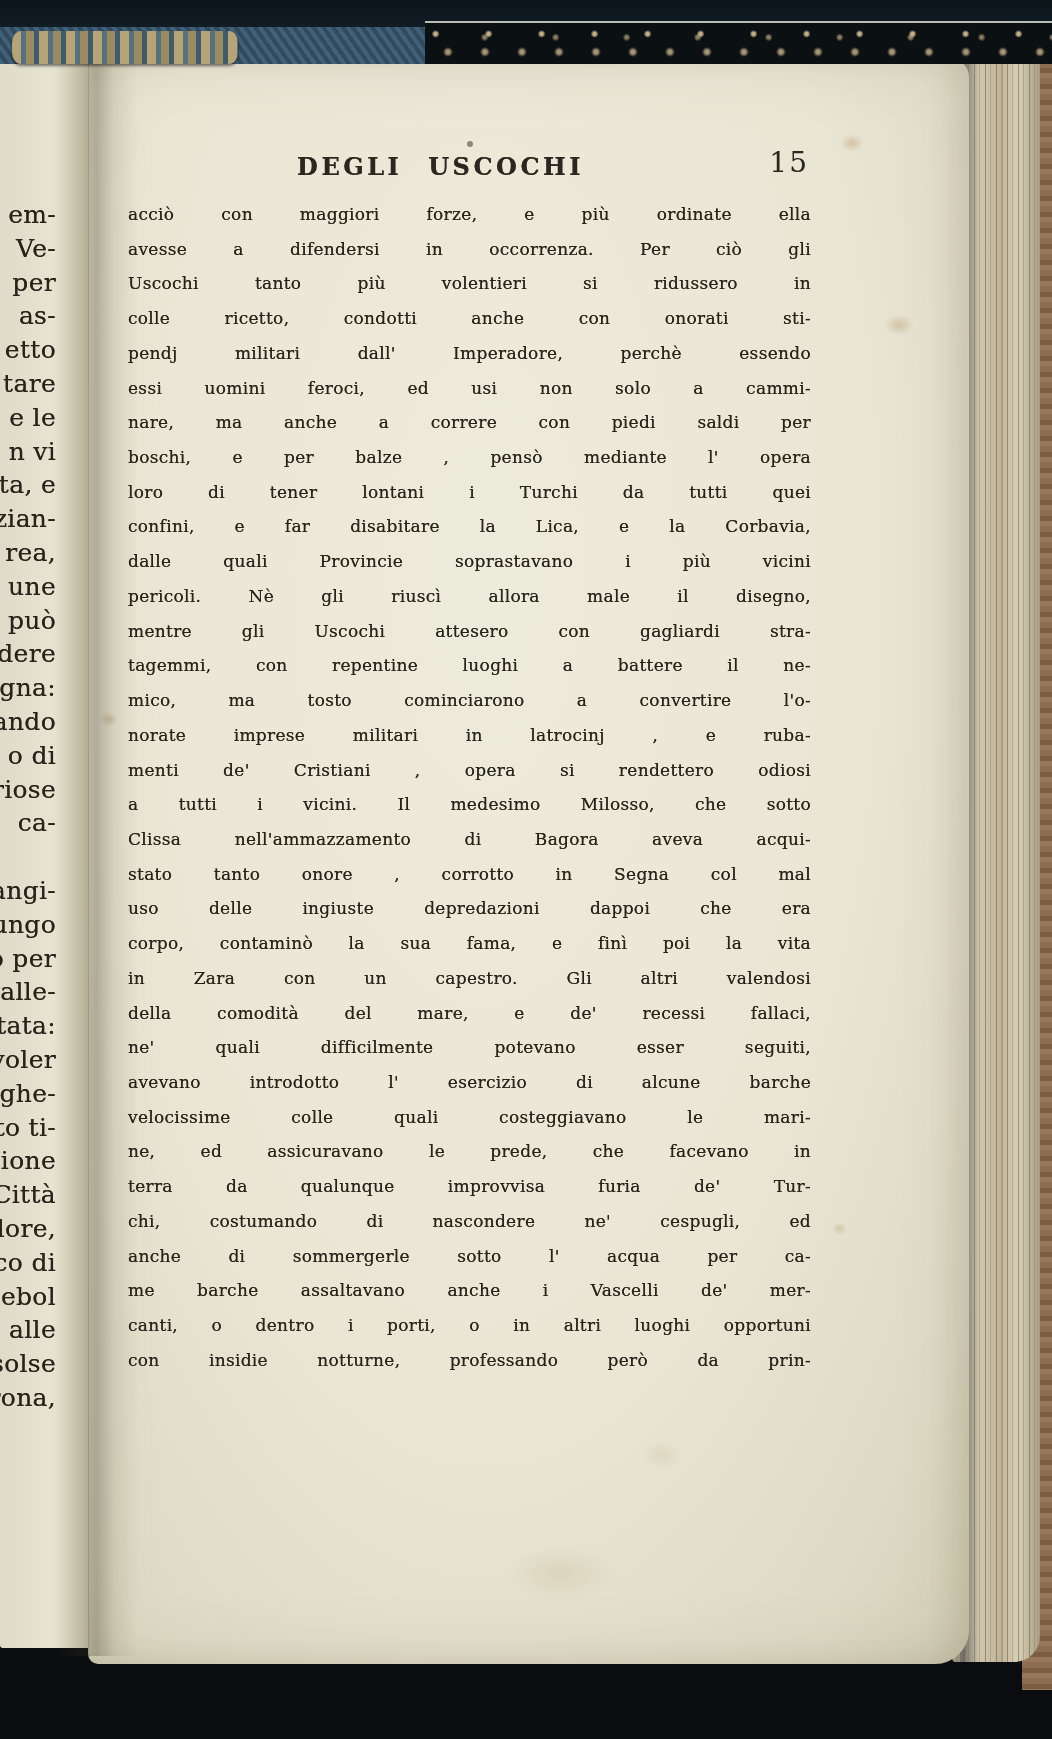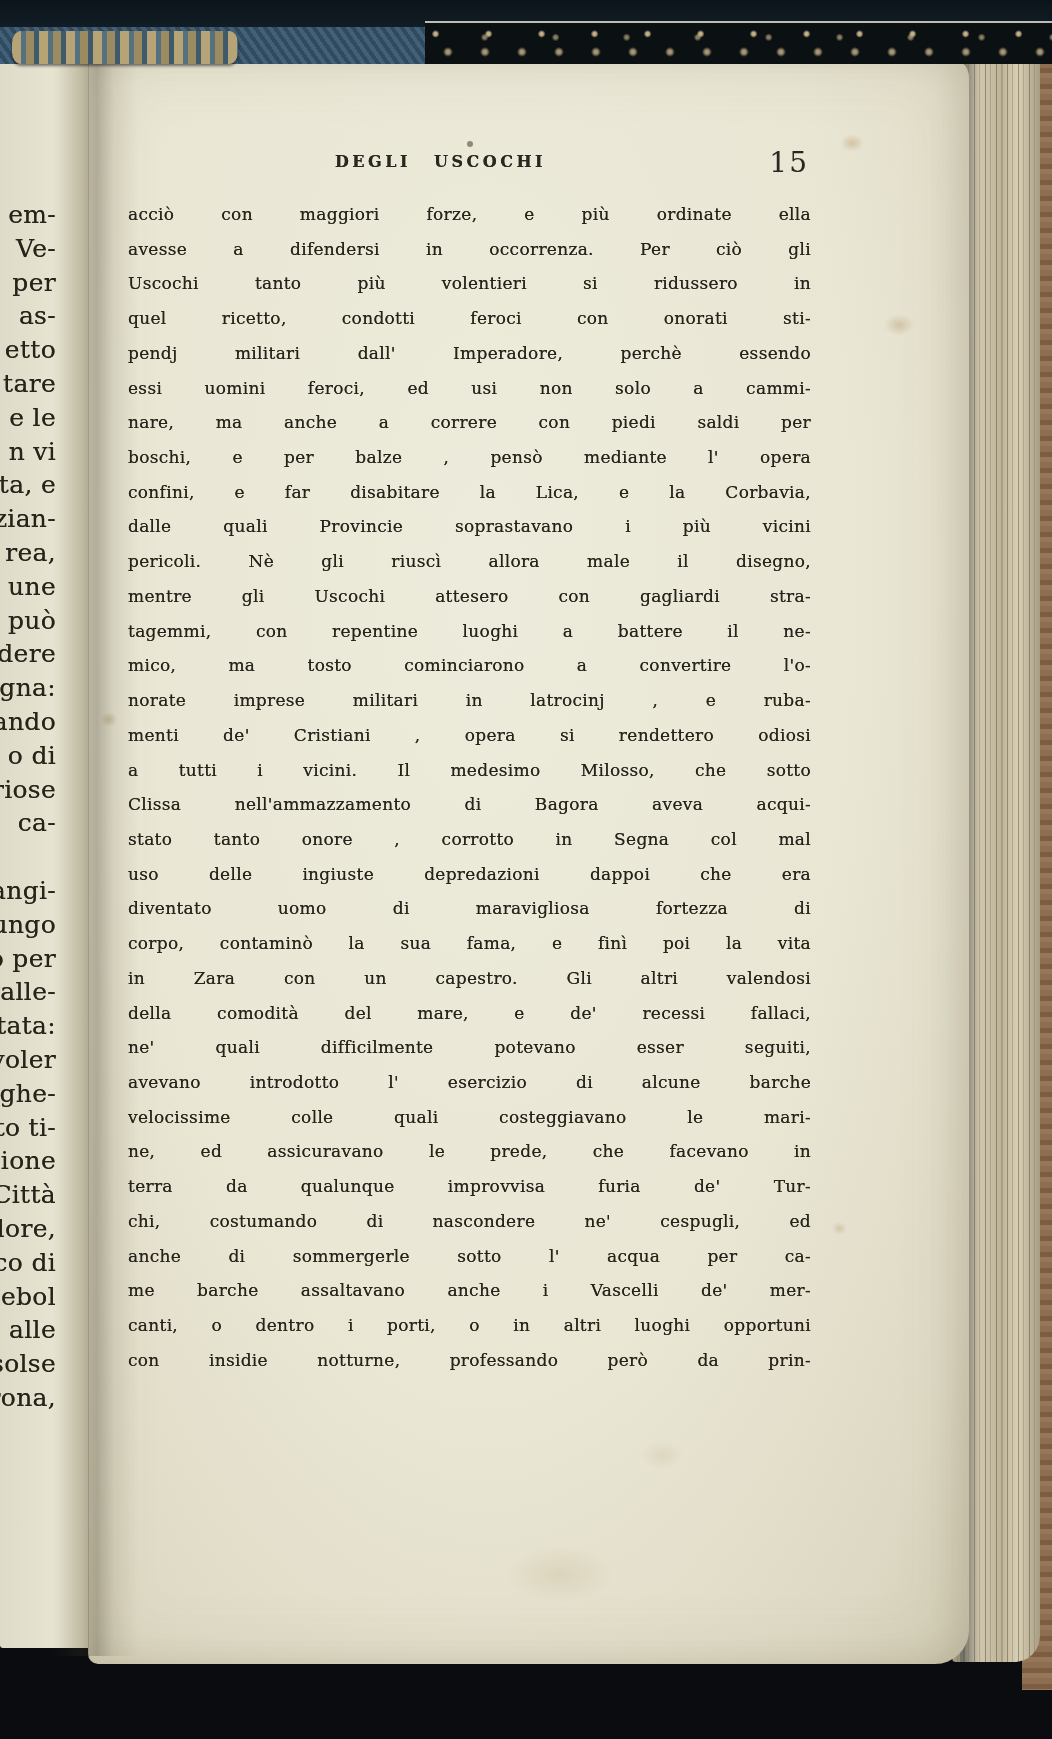--- a/index.html
+++ b/index.html
@@ -73,21 +73,21 @@
       radial-gradient(circle at 20% 30%,rgba(205,183,140,.95) 0 1.6px,rgba(0,0,0,0) 4px),
       radial-gradient(circle at 62% 72%,rgba(205,183,140,.80) 0 1.8px,rgba(0,0,0,0) 5px),
       radial-gradient(circle at 84% 38%,rgba(205,183,140,.65) 0 1.4px,rgba(0,0,0,0) 4px);
     background-size:53px 43px,37px 43px,71px 43px;
     box-shadow:inset 0 2px 0 rgba(248,248,238,.75);
   }
   
   .header-row{position:absolute;left:128px;top:146px;width:683px;height:34px;color:#2a2720;}
   .header-title{
     position:absolute;left:0;right:58px;top:6px;text-align:center;
-    font-size:16px;font-weight:bold;letter-spacing:3.5px;word-spacing:14px;
+    font-size:24px;font-weight:bold;letter-spacing:3.5px;word-spacing:14px;
     text-shadow:0 0 .5px rgba(42,39,32,.8);
   }
   .page-number{position:absolute;right:2px;top:0;font-size:28px;letter-spacing:2px;color:#2a2720;}
   .body-lines{position:absolute;left:128px;top:197px;width:683px;color:#26231a;}
   .body-lines .text-line{
     height:34.72px;line-height:34.72px;font-size:17px;letter-spacing:.3px;
     text-align:justify;text-align-last:justify;overflow:hidden;
     text-shadow:0 0 .5px rgba(38,35,26,.75);
   }
   .fragments{position:absolute;left:-70px;top:198px;width:128px;color:#26231a;}
@@ -163,38 +163,38 @@
 
   <div class="header-row">
     <div class="header-title">DEGLI USCOCHI</div>
     <div class="page-number">15</div>
   </div>
 
   <div class="body-lines">
       <div class="text-line">acciò con maggiori forze, e più ordinate ella</div>
       <div class="text-line">avesse a difendersi in occorrenza. Per ciò gli</div>
       <div class="text-line">Uscochi tanto più volentieri si ridussero in</div>
-      <div class="text-line">quel ricetto, condotti feroci con onorati sti-</div>
+      <div class="text-line">colle ricetto, condotti anche con onorati sti-</div>
       <div class="text-line">pendj militari dall' Imperadore, perchè essendo</div>
       <div class="text-line">essi uomini feroci, ed usi non solo a cammi-</div>
       <div class="text-line">nare, ma anche a correre con piedi saldi per</div>
       <div class="text-line">boschi, e per balze , pensò mediante l' opera</div>
+      <div class="text-line">loro di tener lontani i Turchi da tutti quei</div>
       <div class="text-line">confini, e far disabitare la Lica, e la Corbavia,</div>
       <div class="text-line">dalle quali Provincie soprastavano i più vicini</div>
       <div class="text-line">pericoli. Nè gli riuscì allora male il disegno,</div>
       <div class="text-line">mentre gli Uscochi attesero con gagliardi stra-</div>
       <div class="text-line">tagemmi, con repentine luoghi a battere il ne-</div>
       <div class="text-line">mico, ma tosto cominciarono a convertire l'o-</div>
       <div class="text-line">norate imprese militari in latrocinj , e ruba-</div>
       <div class="text-line">menti de' Cristiani , opera si rendettero odiosi</div>
       <div class="text-line">a tutti i vicini. Il medesimo Milosso, che sotto</div>
       <div class="text-line">Clissa nell'ammazzamento di Bagora aveva acqui-</div>
       <div class="text-line">stato tanto onore , corrotto in Segna col mal</div>
       <div class="text-line">uso delle ingiuste depredazioni dappoi che era</div>
-      <div class="text-line">diventato uomo di maravigliosa fortezza di</div>
       <div class="text-line">corpo, contaminò la sua fama, e finì poi la vita</div>
       <div class="text-line">in Zara con un capestro. Gli altri valendosi</div>
       <div class="text-line">della comodità del mare, e de' recessi fallaci,</div>
       <div class="text-line">ne' quali difficilmente potevano esser seguiti,</div>
       <div class="text-line">avevano introdotto l' esercizio di alcune barche</div>
       <div class="text-line">velocissime colle quali costeggiavano le mari-</div>
       <div class="text-line">ne, ed assicuravano le prede, che facevano in</div>
       <div class="text-line">terra da qualunque improvvisa furia de' Tur-</div>
       <div class="text-line">chi, costumando di nascondere ne' cespugli, ed</div>
       <div class="text-line">anche di sommergerle sotto l' acqua per ca-</div>

